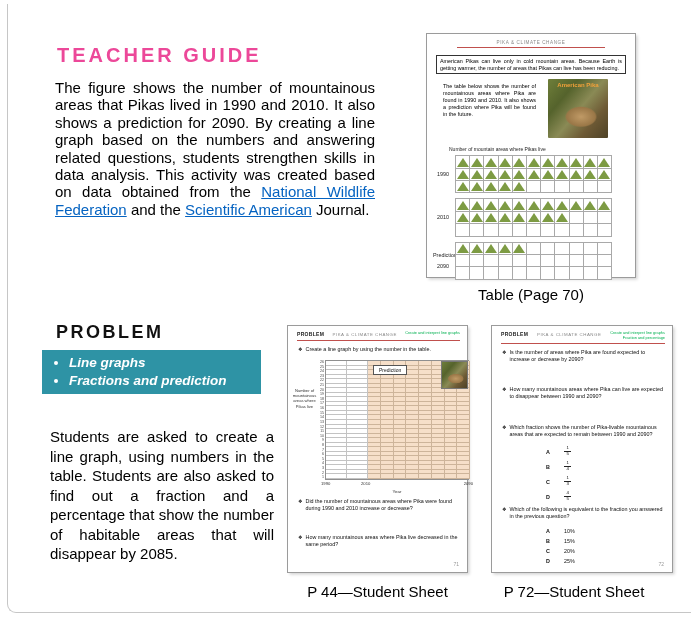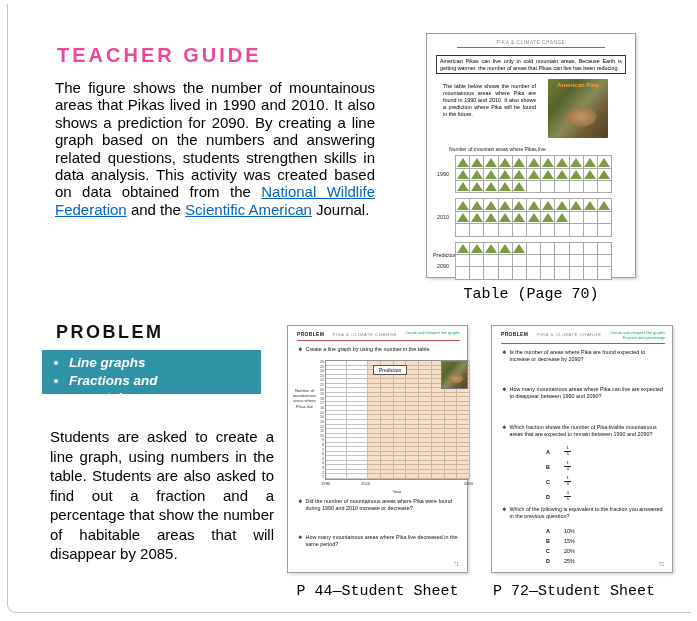--- a/index.html
+++ b/index.html
@@ -16,21 +16,21 @@
 
   
   .prob-heading { position:absolute; left:56px; top:322px; font-size:18px; font-weight:bold; letter-spacing:2.5px; color:#111; }
   .skills-box { position:absolute; left:42px; top:350px; width:219px; height:44px; background:#2E93A5; color:#fff; padding:4px 20px 4px 14px; }
   .skills-box ul { list-style:disc outside; margin-left:13px; }
   .skills-box li { font-size:13.5px; font-weight:bold; font-style:italic; line-height:17.5px; }
   .prob-body { position:absolute; left:50px; top:427px; width:224px; font-size:15px; line-height:19.5px; text-align:justify; }
 
   
   .thumb { position:absolute; background:#fff; border:1px solid #9b9b9b; box-shadow:1.5px 1.5px 3px rgba(0,0,0,0.18); }
-  .caption { position:absolute; text-align:center; font-size:15px; color:#000;font-family:Liberation Mono, monospace; }
+  .caption { position:absolute; text-align:center; font-size:15px; color:#000; }
 
   
   .thumb-table { left:426px; top:33px; width:210px; height:245px; }
   .mini-top { text-align:center; font-size:4.6px; letter-spacing:0.6px; color:#8a8a8a; margin-top:6px; }
   .red-rule { border-top:1.6px solid #C0504D; margin:2px 30px 0; }
   .intro-box { margin:7px 9px 0; border:1px solid #333; padding:2px 3px; font-size:5.4px; line-height:6.6px; text-align:justify; }
   .table-mid { display:flex; margin:5px 9px 0; }
   .table-mid-text { width:104px; font-size:5.4px; line-height:7px; text-align:justify; padding:4px 4px 0 7px; }
   .pika-photo { width:60px; height:59px; margin-left:8px; position:relative; border-radius:1px;
     background:
@@ -337,21 +337,21 @@
           </div>
         </div>
       </div>
   </div>
   <div class="caption caption-table">Table (Page 70)</div>
 
   <h1 class="prob-heading">PROBLEM</h1>
   <div class="skills-box">
     <ul>
       <li>Line graphs</li>
-      <li>Fractions and mountainous</li>
+      <li>Fractions and prediction</li>
     </ul>
   </div>
   <p class="prob-body">Students are asked to create a line graph, using numbers in the table.  Students are also asked to find out a fraction and a percentage that show  the number of habitable areas that will disappear by 2085.</p>
 
   <div class="thumb thumb-p71">
     <div class="ss-header">
       <div class="ss-h-left">PROBLEM</div>
       <div class="ss-h-center">PIKA &amp; CLIMATE CHANGE</div>
       <div class="ss-h-right">Create and interpret line graphs</div>
     </div>

